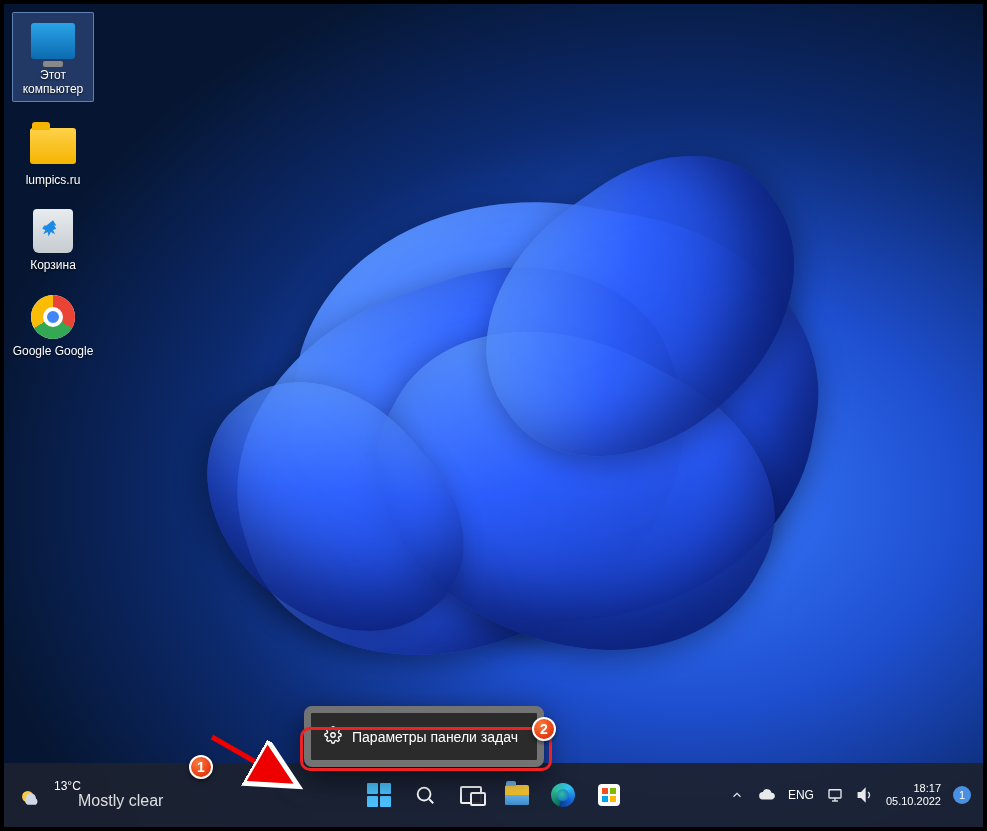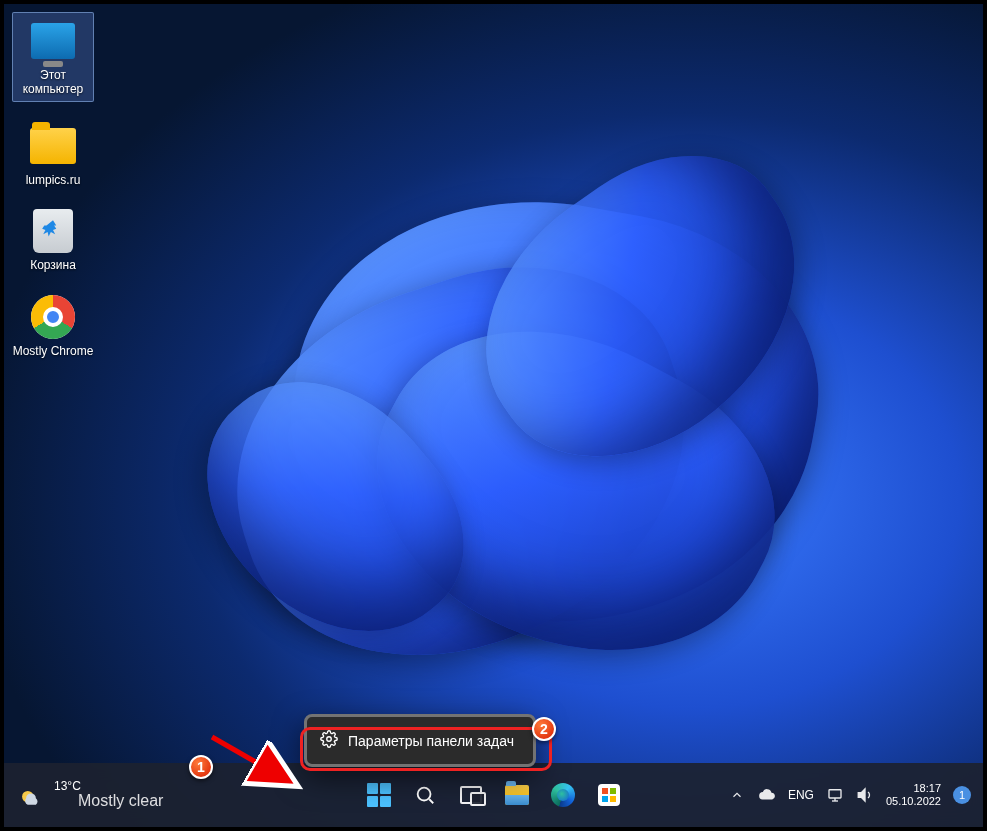--- a/index.html
+++ b/index.html
@@ -18,21 +18,21 @@
   .icon-monitor { width:44px; height:36px; background:linear-gradient(#2aa3e8,#0d6bb0); border-radius:3px; position:relative; }
   .icon-monitor::after { content:""; position:absolute; bottom:-8px; left:50%; transform:translateX(-50%); width:20px; height:6px; background:#888; border-radius:2px; }
   .icon-bin { width:40px; height:44px; background:linear-gradient(#e8ecef,#c7ccd1); border-radius:4px 4px 6px 6px; position:relative; display:flex; align-items:center; justify-content:center; }
   .icon-bin svg { width:26px; height:26px; }
   .icon-folder { width:46px; height:36px; background:linear-gradient(#ffd24a,#f5b400); border-radius:3px; position:relative; }
   .icon-folder::before { content:""; position:absolute; top:-6px; left:2px; width:18px; height:8px; background:#f5b400; border-radius:3px 3px 0 0; }
   .icon-chrome { width:44px; height:44px; border-radius:50%; background:#fff; position:relative; overflow:hidden; }
   .icon-chrome .c-red { position:absolute; inset:0; background:conic-gradient(#e94435 0 120deg, #34a853 120deg 240deg, #fbbc05 240deg 360deg); }
   .icon-chrome .c-center { position:absolute; top:50%; left:50%; width:20px; height:20px; transform:translate(-50%,-50%); border-radius:50%; background:#4285f4; border:4px solid #fff; }
   
-  .ctx { position:absolute; left:300px; bottom:60px; z-index:5; background:#2b2b2b; border:3px solid #737373; border-radius:8px; padding:7px; box-shadow:0 10px 30px rgba(0,0,0,0.6); }
+  .ctx { position:absolute; left:300px; bottom:60px; z-index:5; background:#2b2b2b; border:7px solid #737373; border-radius:8px; padding:7px; box-shadow:0 10px 30px rgba(0,0,0,0.6); }
   .ctx-item { display:flex; align-items:center; gap:10px; padding:6px 12px 6px 6px; border-radius:4px; color:#fff; font-size:14px; cursor:pointer; }
   .ctx-highlight { position:absolute; left:296px; bottom:56px; width:252px; height:44px; border:3px solid #e22; border-radius:10px; z-index:6; pointer-events:none; }
   
   .pkm-text { position:absolute; left:104px; bottom:90px; font-family: Georgia, 'Times New Roman', serif; font-weight:bold; font-size:44px; color:#e00; -webkit-text-stroke:2px #fff; text-shadow:1px 1px 0 #fff, -1px -1px 0 #fff, 2px 2px 3px rgba(0,0,0,0.4); z-index:7; pointer-events:none; }
   .arrow { position:absolute; left:200px; bottom:28px; z-index:7; pointer-events:none; }
   .badge { position:absolute; width:24px; height:24px; border-radius:50%; background:radial-gradient(circle at 35% 30%, #ff7a3a, #d81e00); border:2px solid #fff; color:#fff; font-weight:bold; font-size:14px; display:flex; align-items:center; justify-content:center; z-index:8; box-shadow:0 2px 4px rgba(0,0,0,0.5); pointer-events:none; }
   .badge1 { left:185px; bottom:48px; }
   .badge2 { left:528px; bottom:86px; }
   
   .taskbar { position:absolute; left:0; right:0; bottom:0; height:64px; background:rgba(28,34,48,0.92); backdrop-filter:blur(10px); display:flex; align-items:center; z-index:4; color:#fff; }
@@ -96,21 +96,21 @@
       </div>
       <div class="di-label">Корзина</div>
     </div>
     <div class="di">
       <div class="ico">
           <div class="icon-chrome">
             <div class="c-red"></div>
             <div class="c-center"></div>
           </div>
         </div>
-      <div class="di-label">Mostly Chrome</div>
+      <div class="di-label">Google Google</div>
     </div>
   </div>
 
   <div class="ctx">
     <div class="ctx-item">
       <span>
         <svg width="18" height="18" viewBox="0 0 24 24" fill="none" stroke="#fff" stroke-width="1.8">
             <circle cx="12" cy="12" r="3"></circle>
             <path d="M19.4 15a1.7 1.7 0 0 0 .34 1.87l.06.06a2 2 0 1 1-2.83 2.83l-.06-.06a1.7 1.7 0 0 0-1.87-.34 1.7 1.7 0 0 0-1 1.56V21a2 2 0 1 1-4 0v-.09a1.7 1.7 0 0 0-1-1.56 1.7 1.7 0 0 0-1.87.34l-.06.06a2 2 0 1 1-2.83-2.83l.06-.06a1.7 1.7 0 0 0 .34-1.87 1.7 1.7 0 0 0-1.56-1H3a2 2 0 1 1 0-4h.09a1.7 1.7 0 0 0 1.56-1 1.7 1.7 0 0 0-.34-1.87l-.06-.06a2 2 0 1 1 2.83-2.83l.06.06a1.7 1.7 0 0 0 1.87.34H9a1.7 1.7 0 0 0 1-1.56V3a2 2 0 1 1 4 0v.09a1.7 1.7 0 0 0 1 1.56 1.7 1.7 0 0 0 1.87-.34l.06-.06a2 2 0 1 1 2.83 2.83l-.06.06a1.7 1.7 0 0 0-.34 1.87V9a1.7 1.7 0 0 0 1.56 1H21a2 2 0 1 1 0 4h-.09a1.7 1.7 0 0 0-1.56 1z"></path>
           </svg>

